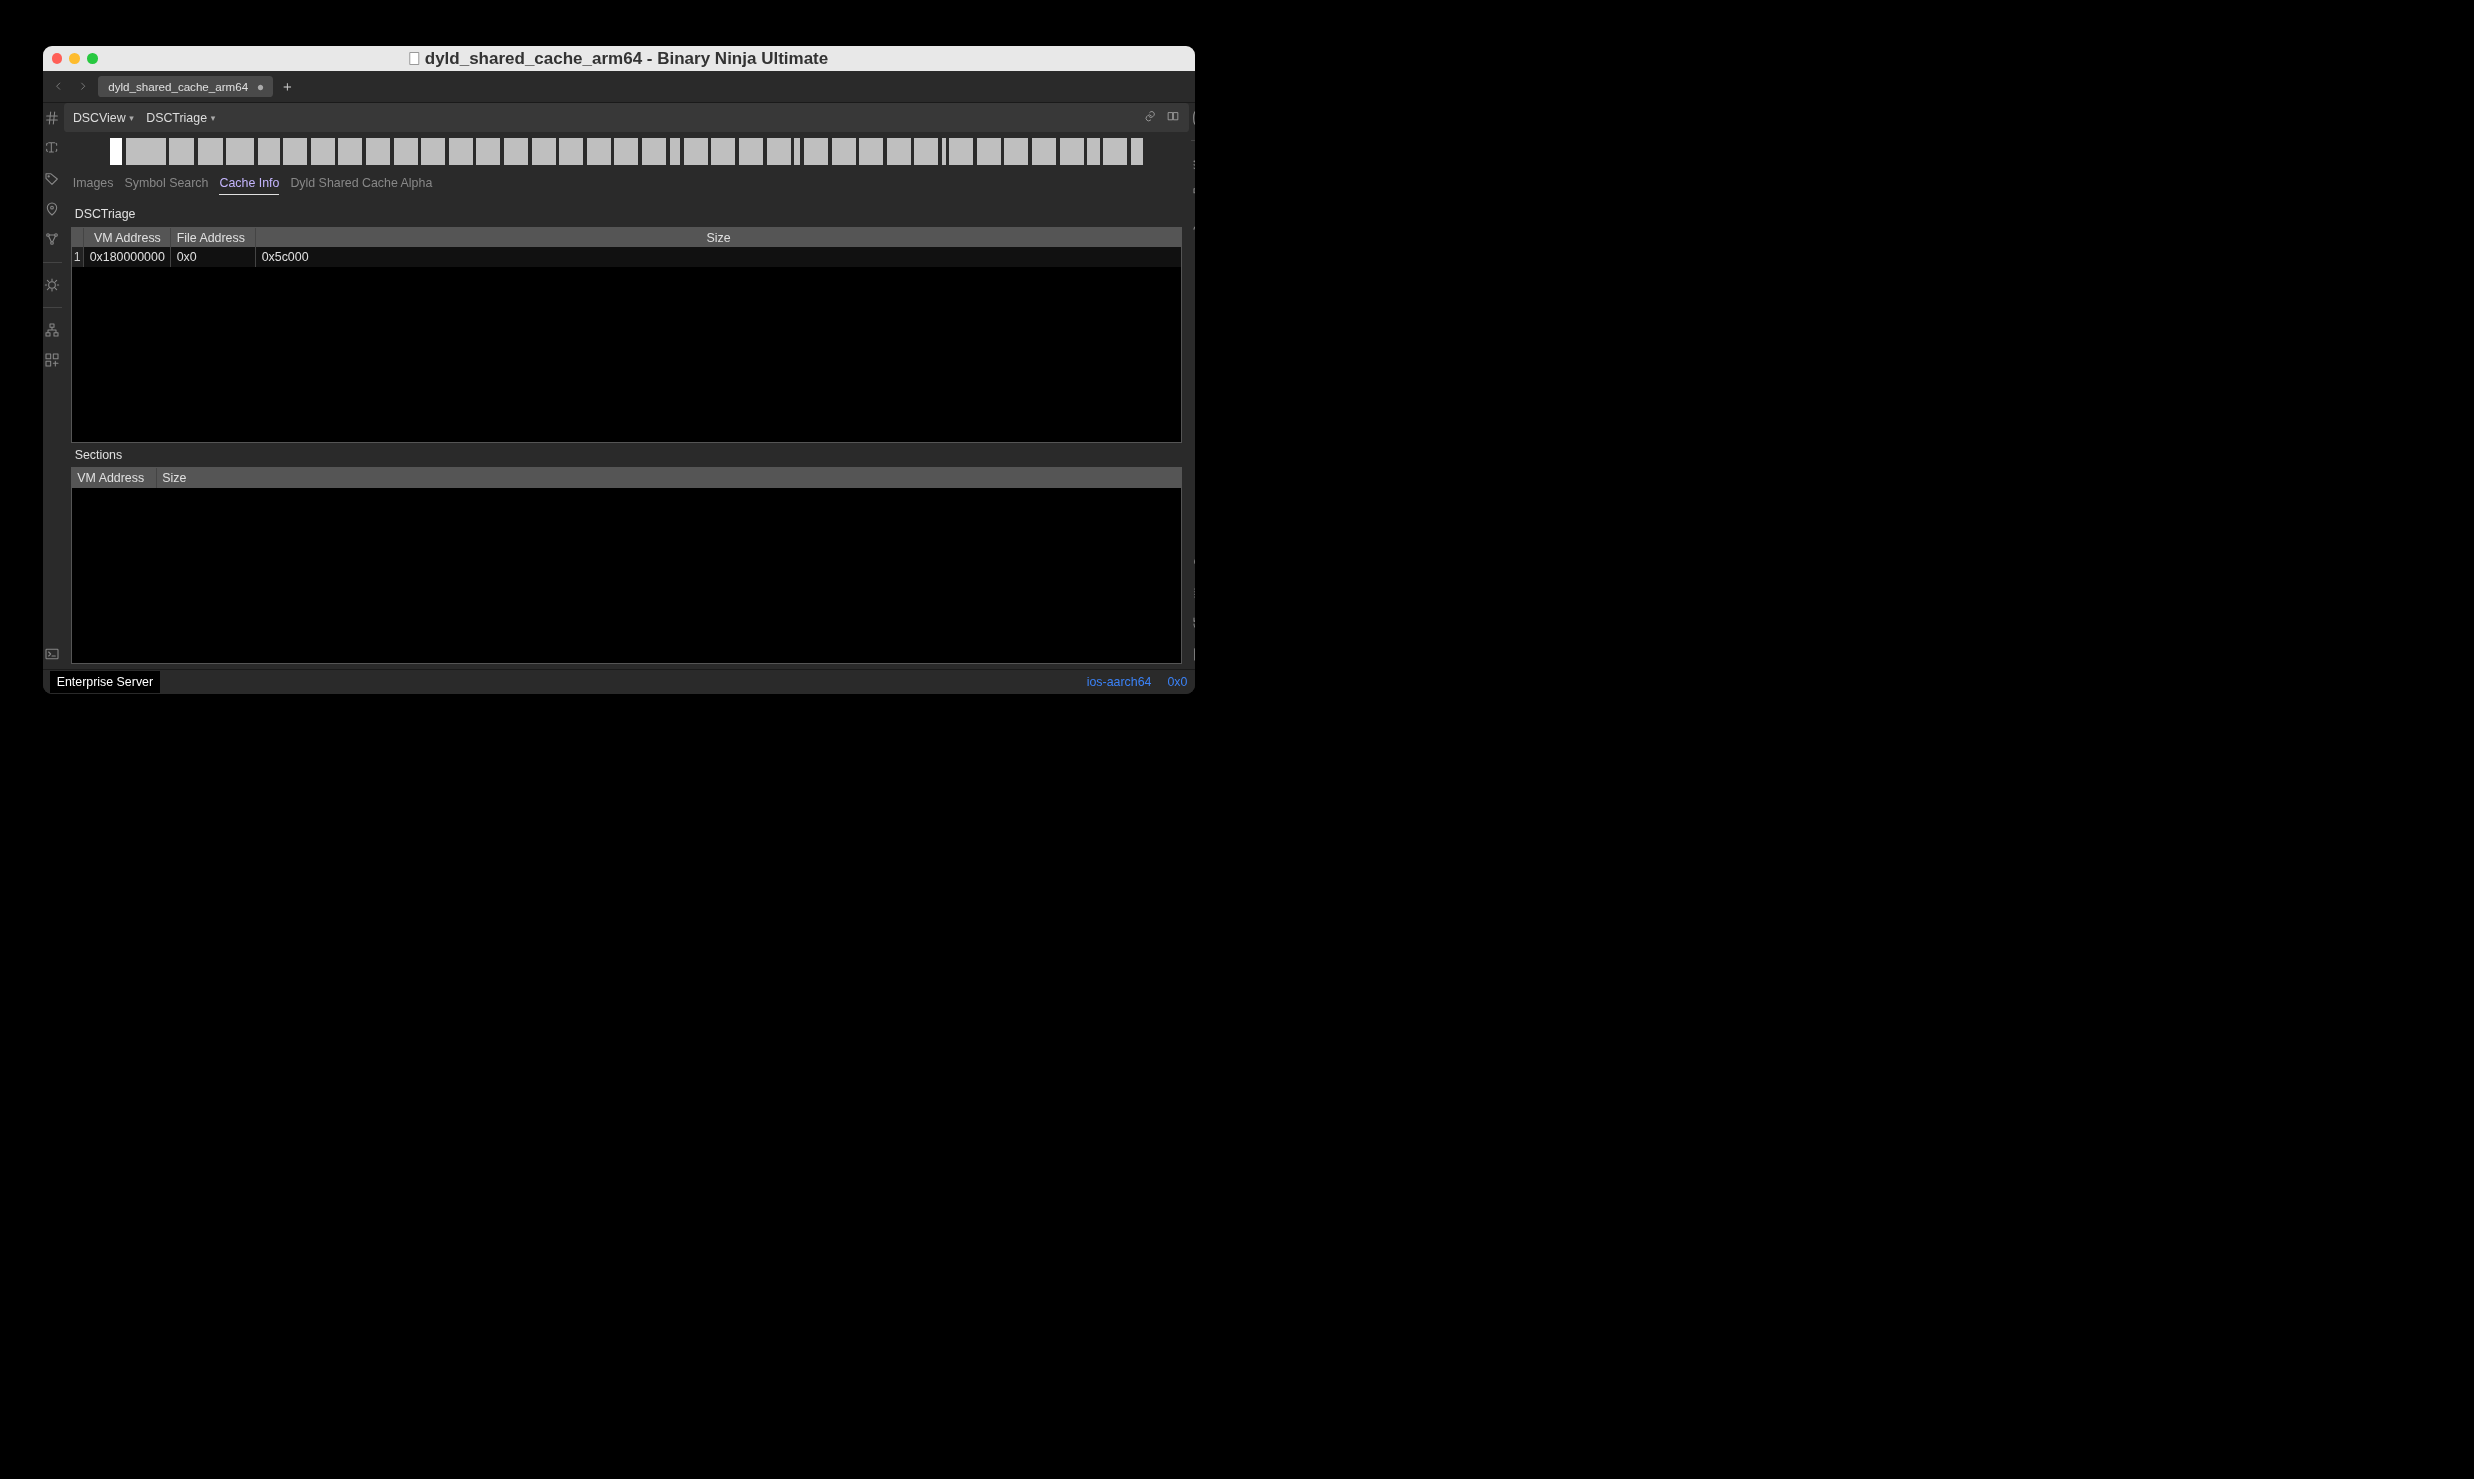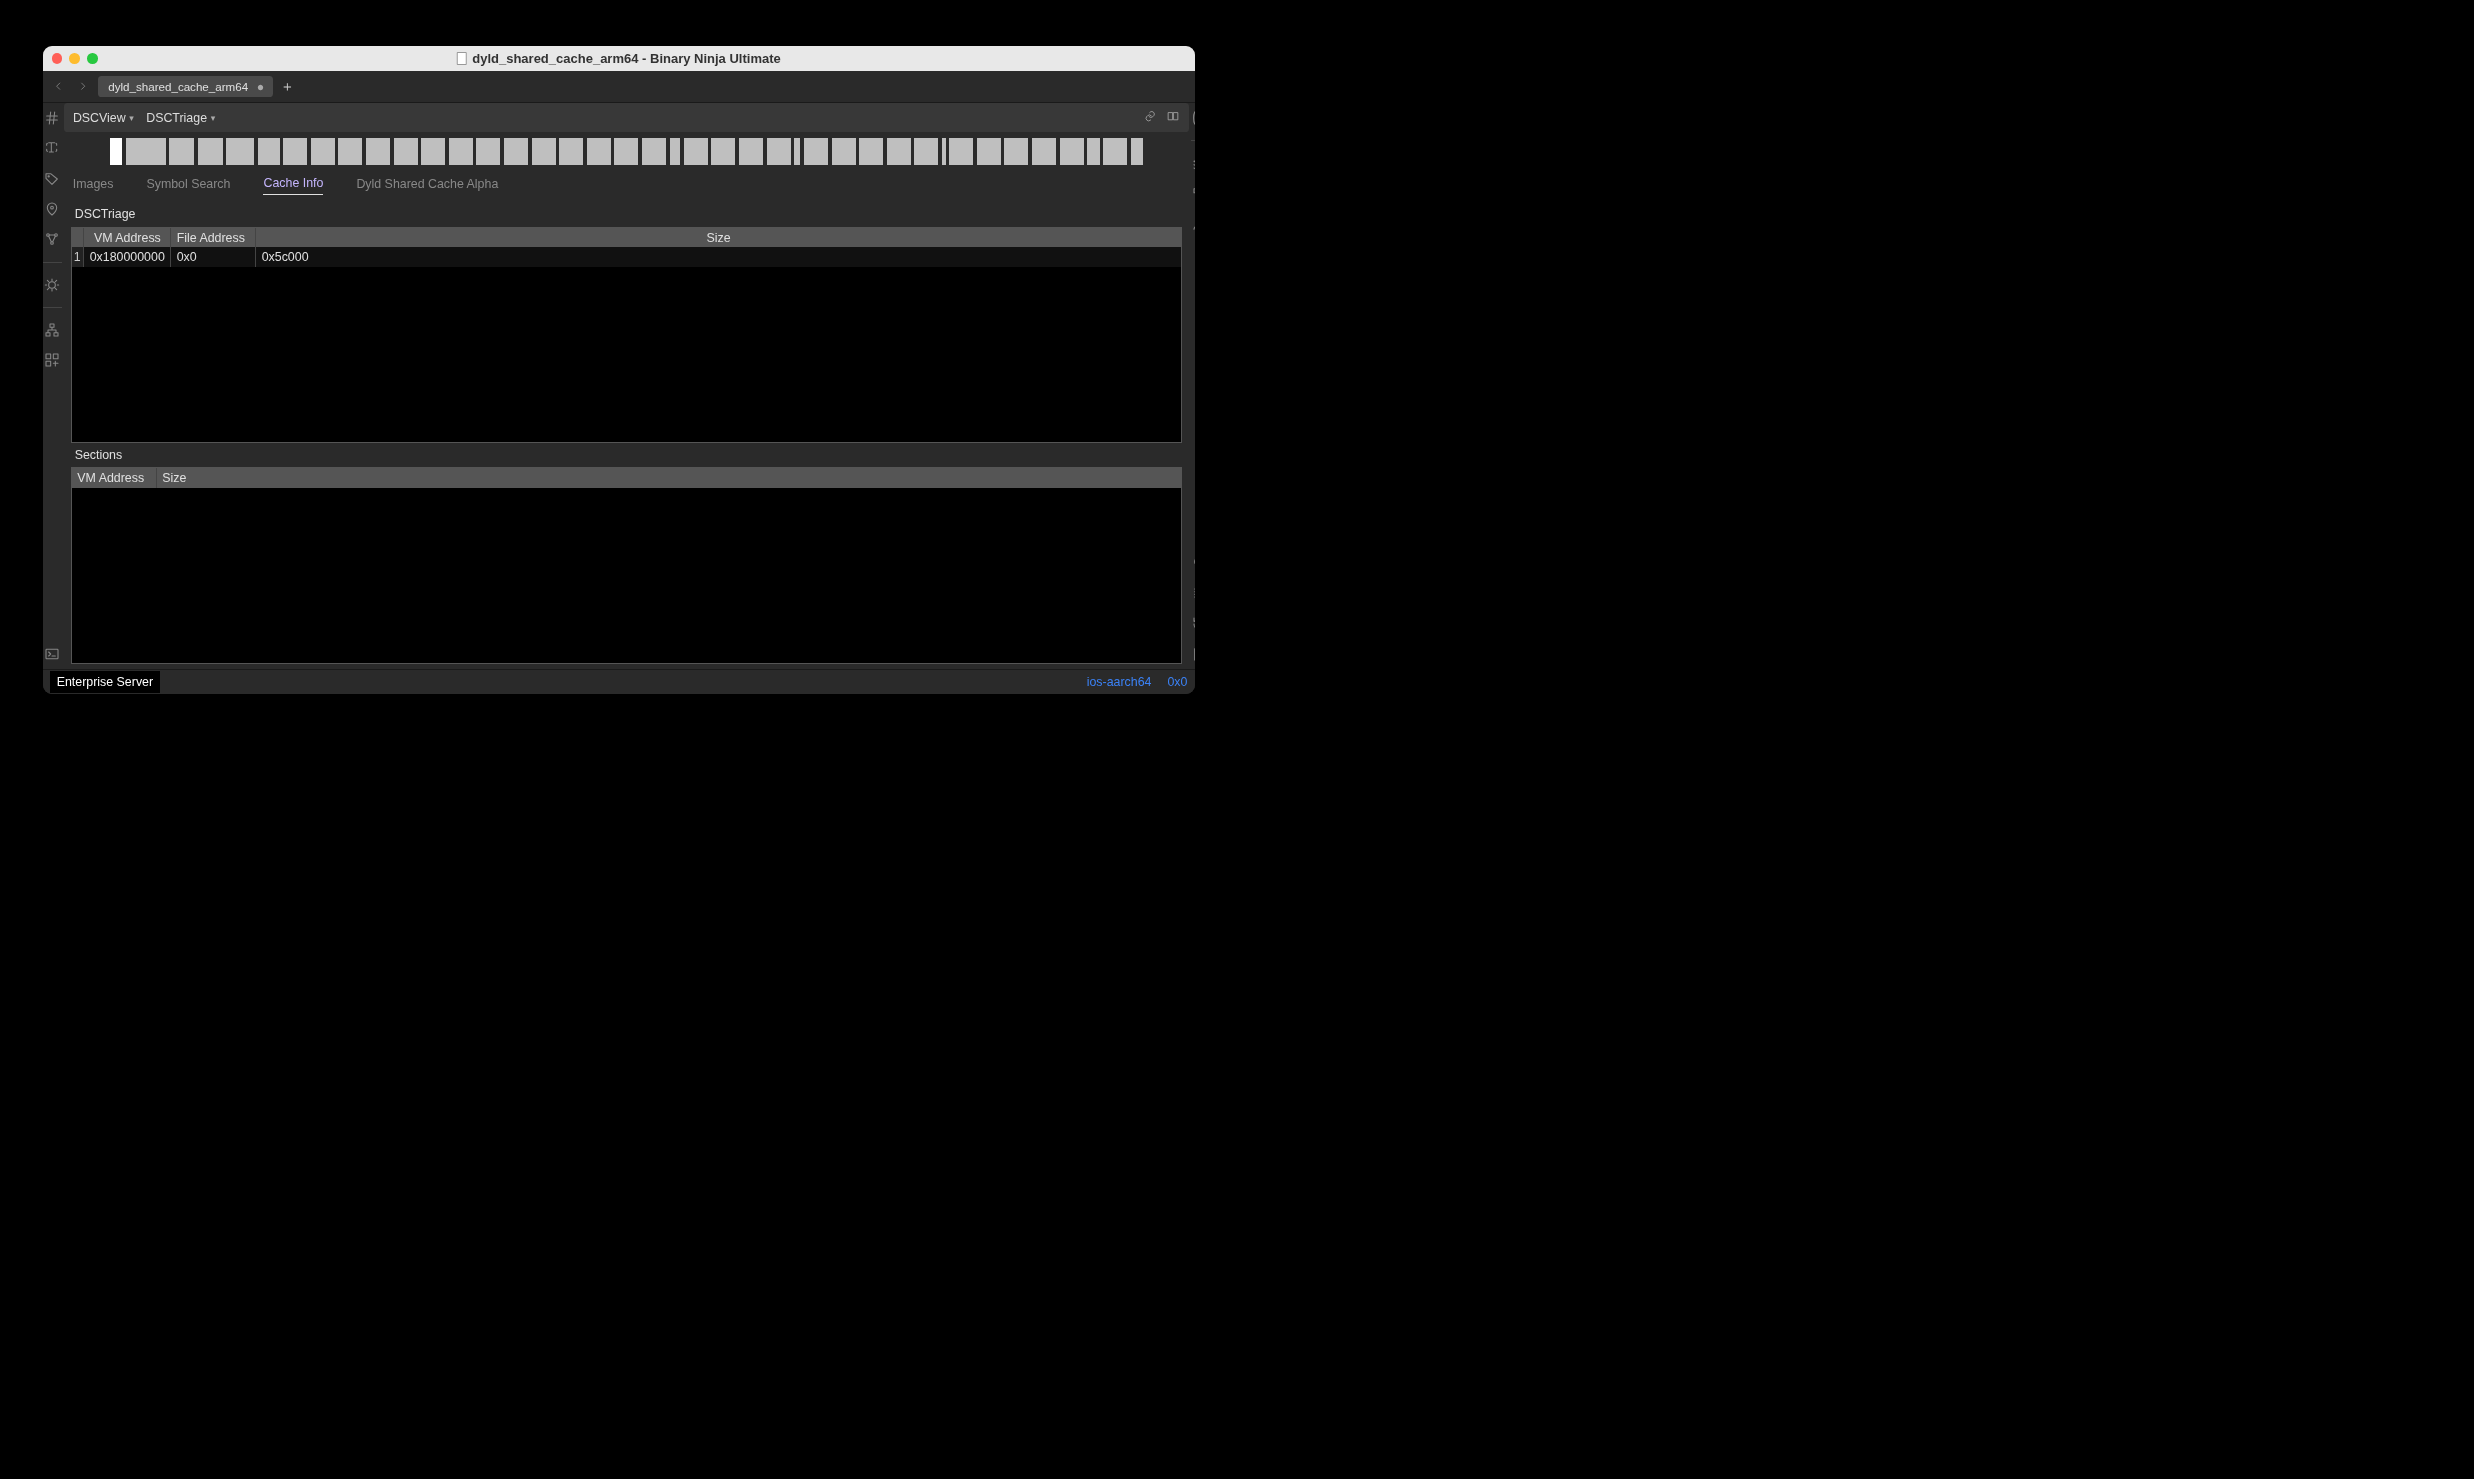--- a/index.html
+++ b/index.html
@@ -43,21 +43,21 @@
   .tl-yellow { background: #febc2e; }
   .tl-green { background: #28c840; }
   .titlebar-title {
     position: absolute;
     left: 50%;
     transform: translateX(-50%);
     display: flex;
     align-items: center;
     gap: 5.3px;
     color: #333;
-    font-size: 13px;
+    font-size: 17px;
     font-weight: 600;
   }
   .doc-icon {
     width: 10.7px; height: 12.4px;
     background: #fff;
     border: 0.9px solid #999;
     border-radius: 0.9px;
   }
   
   .tabbar {
@@ -185,24 +185,23 @@
     margin-bottom: 7.1px;
   }
   .mem-seg {
     height: 27px;
     background: #bfbfbf;
   }
   .mem-seg.start { background: #fff; }
   
   .section-tabs {
     display: flex;
-    gap: 33px;
+    gap: 11px;
     padding: 3.6px 7.1px;
     margin-bottom: 5.3px;
-    align-items: center;
   }
   .section-tab {
     color: #888;
     padding-bottom: 3.6px;
     cursor: pointer;
     font-size: 12.4px;
   }
   .section-tab.active {
     color: #c4b5fd;
     border-bottom: 1.8px solid #e0e0e0;

